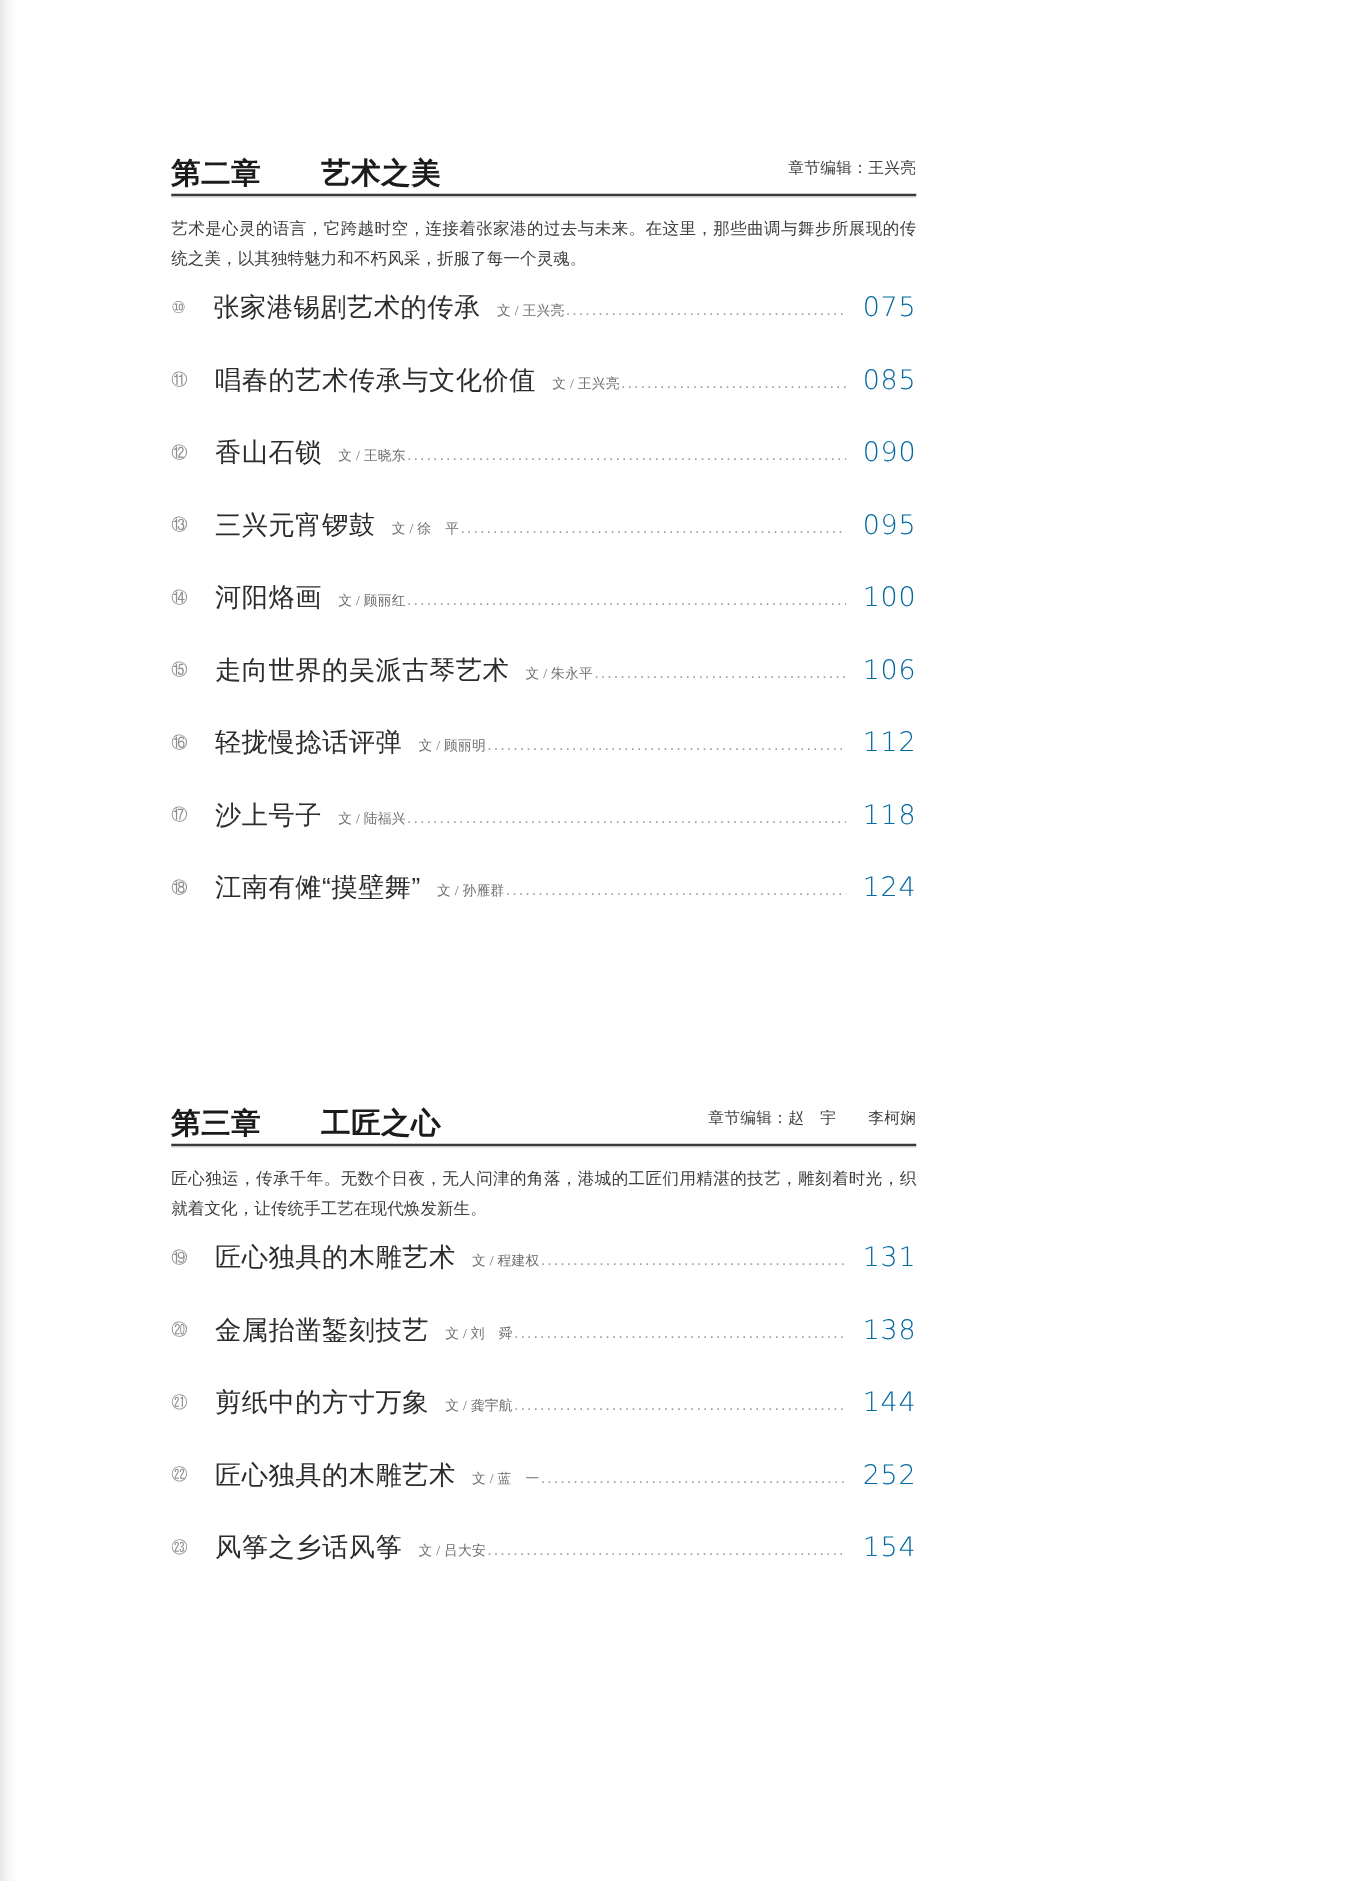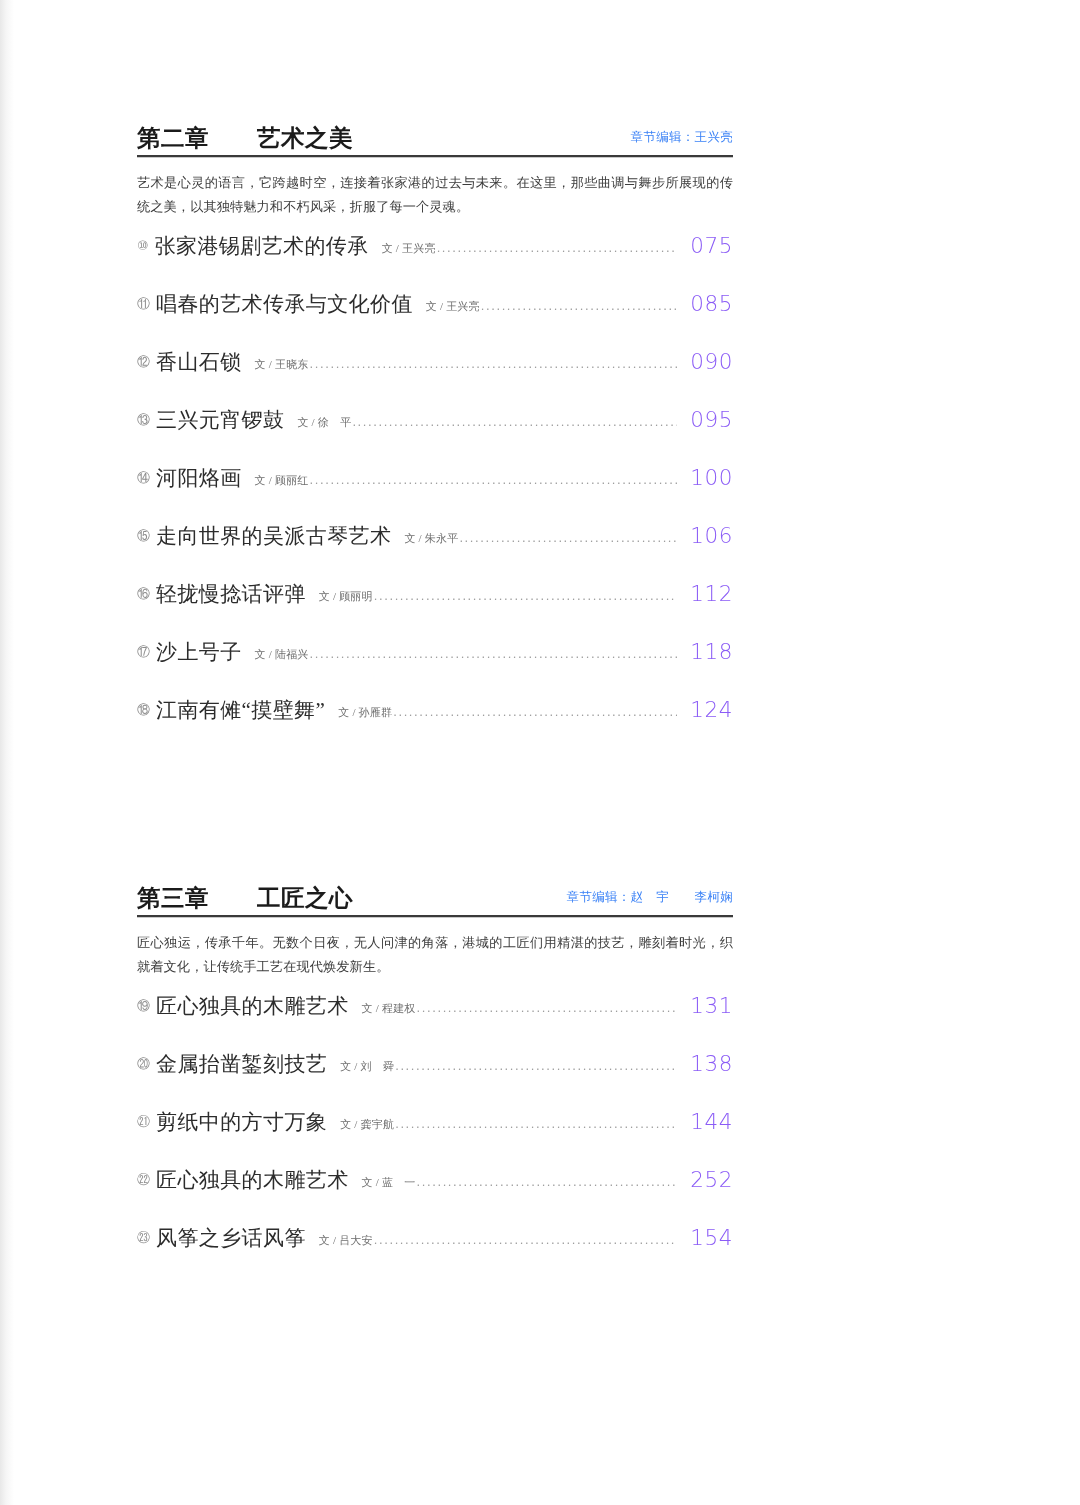--- a/index.html
+++ b/index.html
@@ -31,37 +31,37 @@
     width: 596px;
   }
 
   
   .chapter { position: relative; }
   .chapter.ch2 { margin-top: 126px; }
   .chapter.ch3 { margin-top: 132px; }
 
   .ch-headrow {
     display: flex;
-    align-items: center;
+    align-items: flex-start;
     justify-content: space-between;
     padding-bottom: 3px;
   }
 
   .ch-title {
     font-size: 23.5px;
     font-weight: 700;
     color: #1b1b1b;
     letter-spacing: 0.5px;
     line-height: 1.1;
     white-space: pre;
   }
 
   .ch-editor {
     font-size: 12.5px;
-    color: #3b82f6;
+    color: #404040;
     font-family: "Liberation Serif", "DejaVu Serif", serif;
     white-space: pre;
     padding-bottom: 2px;
     letter-spacing: 0.3px;
   }
 
   .ch-rule {
     height: 0;
     border-top: 2.2px solid #3a3a3a;
     border-bottom: 0.8px solid #c9c9c9;
@@ -98,21 +98,22 @@
     position: relative;
     top: -3px;
     font-family: "DejaVu Sans", sans-serif;
   }
 
   .toc-title {
     flex: 0 0 auto;
     font-size: 21px;
     color: #2c2c2c;
     letter-spacing: 0.4px;
-    font-family: Liberation Serif, serif;
+    font-family: Liberation Sans, sans-serif;
+    margin-left: 16px;
   }
 
   .toc-author {
     flex: 0 0 auto;
     font-size: 11px;
     color: #6f6f6f;
     font-family: "Liberation Serif", "DejaVu Serif", serif;
     margin-left: 13px;
     position: relative;
     top: -1px;
@@ -128,21 +129,21 @@
     position: relative;
     top: -1px;
     letter-spacing: 1.6px;
     margin: 0 2px 0 1px;
     min-width: 10px;
   }
 
   .toc-page {
     flex: 0 0 auto;
     font-size: 21.5px;
-    color: #8b5cf6;
+    color: #0369a1;
     font-family: "DejaVu Sans", sans-serif;
     font-weight: 300;
     letter-spacing: 0.6px;
     text-align: right;
     min-width: 54px;
   }
 </style>
 </head>
 <body>
 

